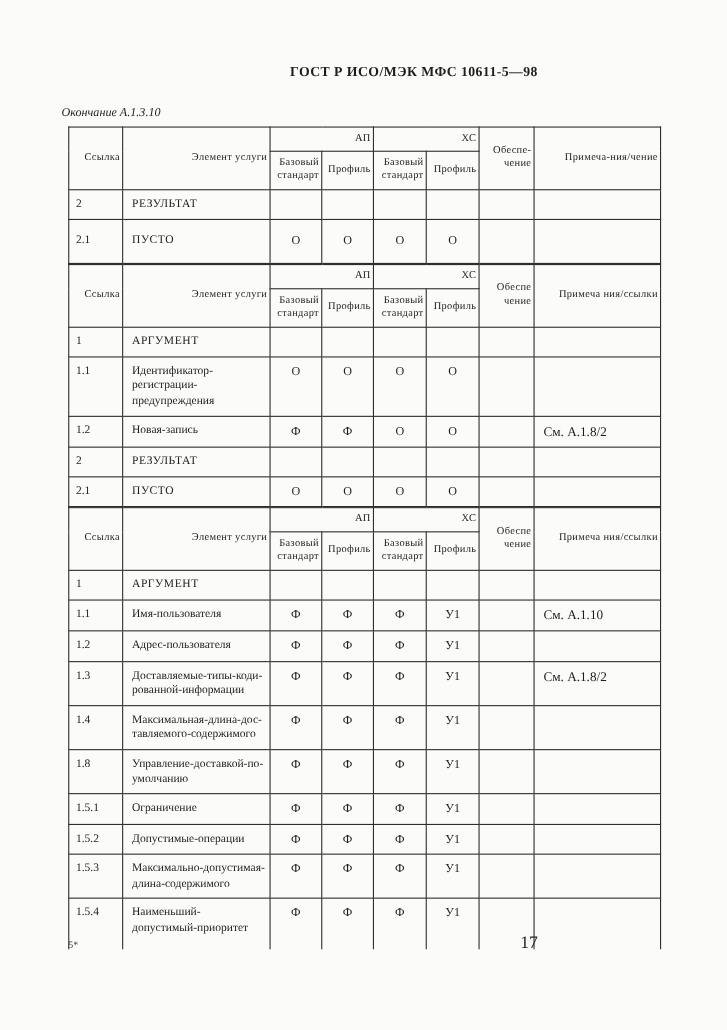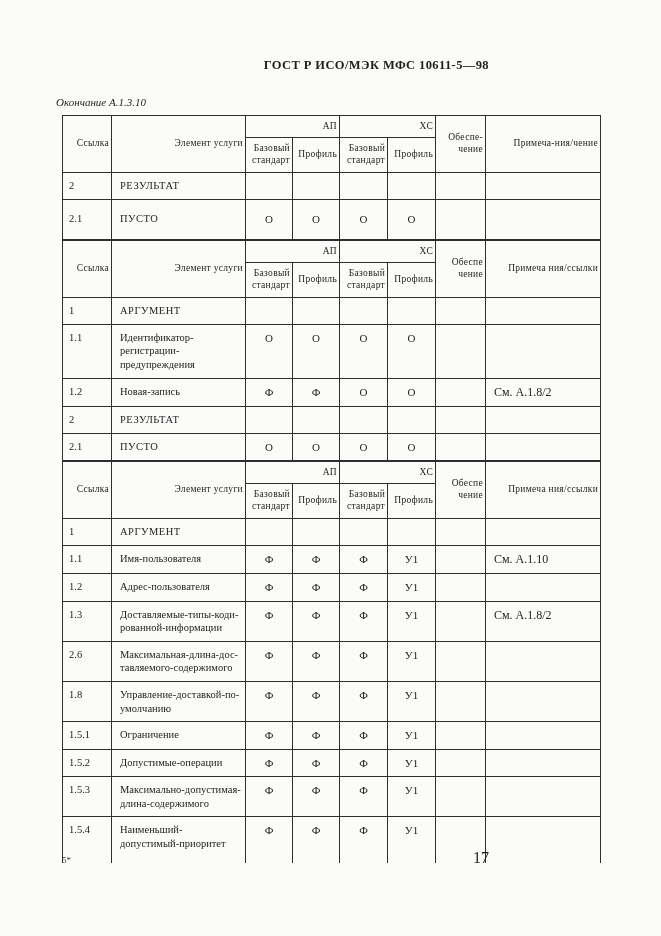--- a/index.html
+++ b/index.html
@@ -292,21 +292,21 @@
             <td class="c-ref">1.3</td>
             <td class="c-el">Доставляемые-типы-коди-рованной-информации</td>
             <td class="c-val">Ф</td>
             <td class="c-val">Ф</td>
             <td class="c-val">Ф</td>
             <td class="c-val">У1</td>
             <td class="c-val"></td>
             <td class="c-notes">См. А.1.8/2</td>
           </tr>
           <tr class="">
-            <td class="c-ref">2.6</td>
+            <td class="c-ref">1.4</td>
             <td class="c-el">Максимальная-длина-дос-тавляемого-содержимого</td>
             <td class="c-val">Ф</td>
             <td class="c-val">Ф</td>
             <td class="c-val">Ф</td>
             <td class="c-val">У1</td>
             <td class="c-val"></td>
             <td class="c-notes"></td>
           </tr>
           <tr class="">
             <td class="c-ref">1.8</td>

